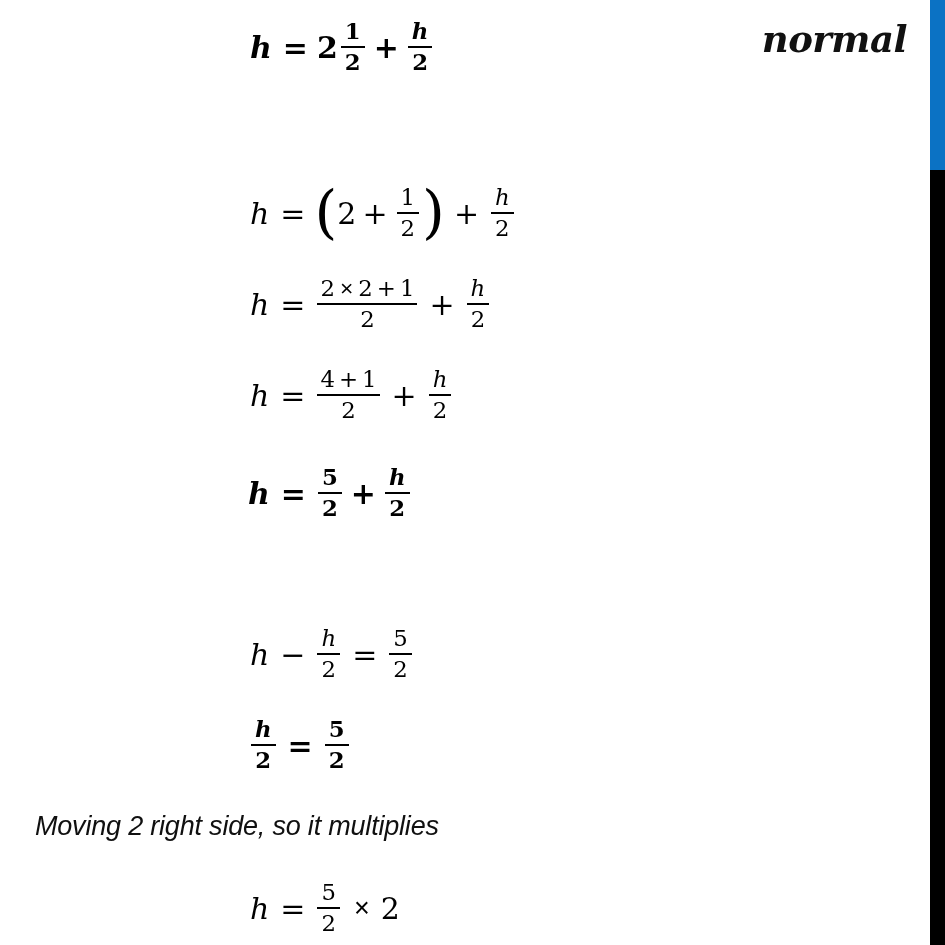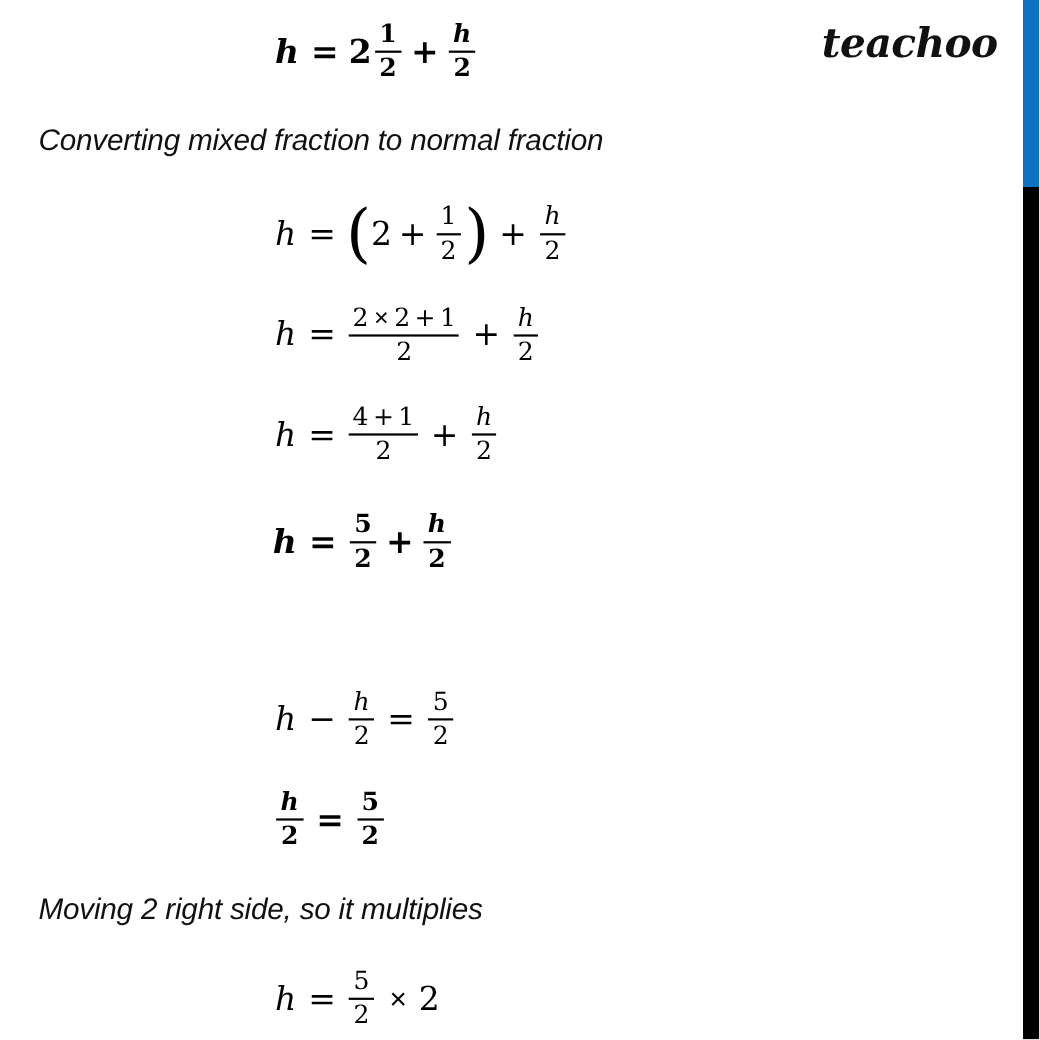--- a/index.html
+++ b/index.html
@@ -150,40 +150,39 @@
   }
 </style>
 </head>
 <body>
 
 <div id="page">
 
   <div class="edge-bar edge-bar-blue"></div>
   <div class="edge-bar edge-bar-black"></div>
 
-  <div class="brand">teachoo</div>
+  <div class="brand">normal</div>
 
   <div class="eq bold" style="left:248px; top:20px;">
     <span class="var">h</span>
     <span class="op">=</span>
     <span class="num">2</span>
     <span class="frac">
       <span class="top">1</span>
       <span class="bar"></span>
       <span class="bot">2</span>
     </span>
     <span class="op-tight">+</span>
     <span class="frac">
       <span class="top var">h</span>
       <span class="bar"></span>
       <span class="bot">2</span>
     </span>
   </div>
 
-  <div class="note" style="top:112px;">Converting mixed fraction to normal fraction</div>
 
   <div class="eq" style="left:248px; top:186px;">
     <span class="var">h</span>
     <span class="op">=</span>
     <span class="group">
       <span class="paren">(</span>
       <span class="num">2</span>
       <span class="op-tight">+</span>
       <span class="frac">
         <span class="top">1</span>

